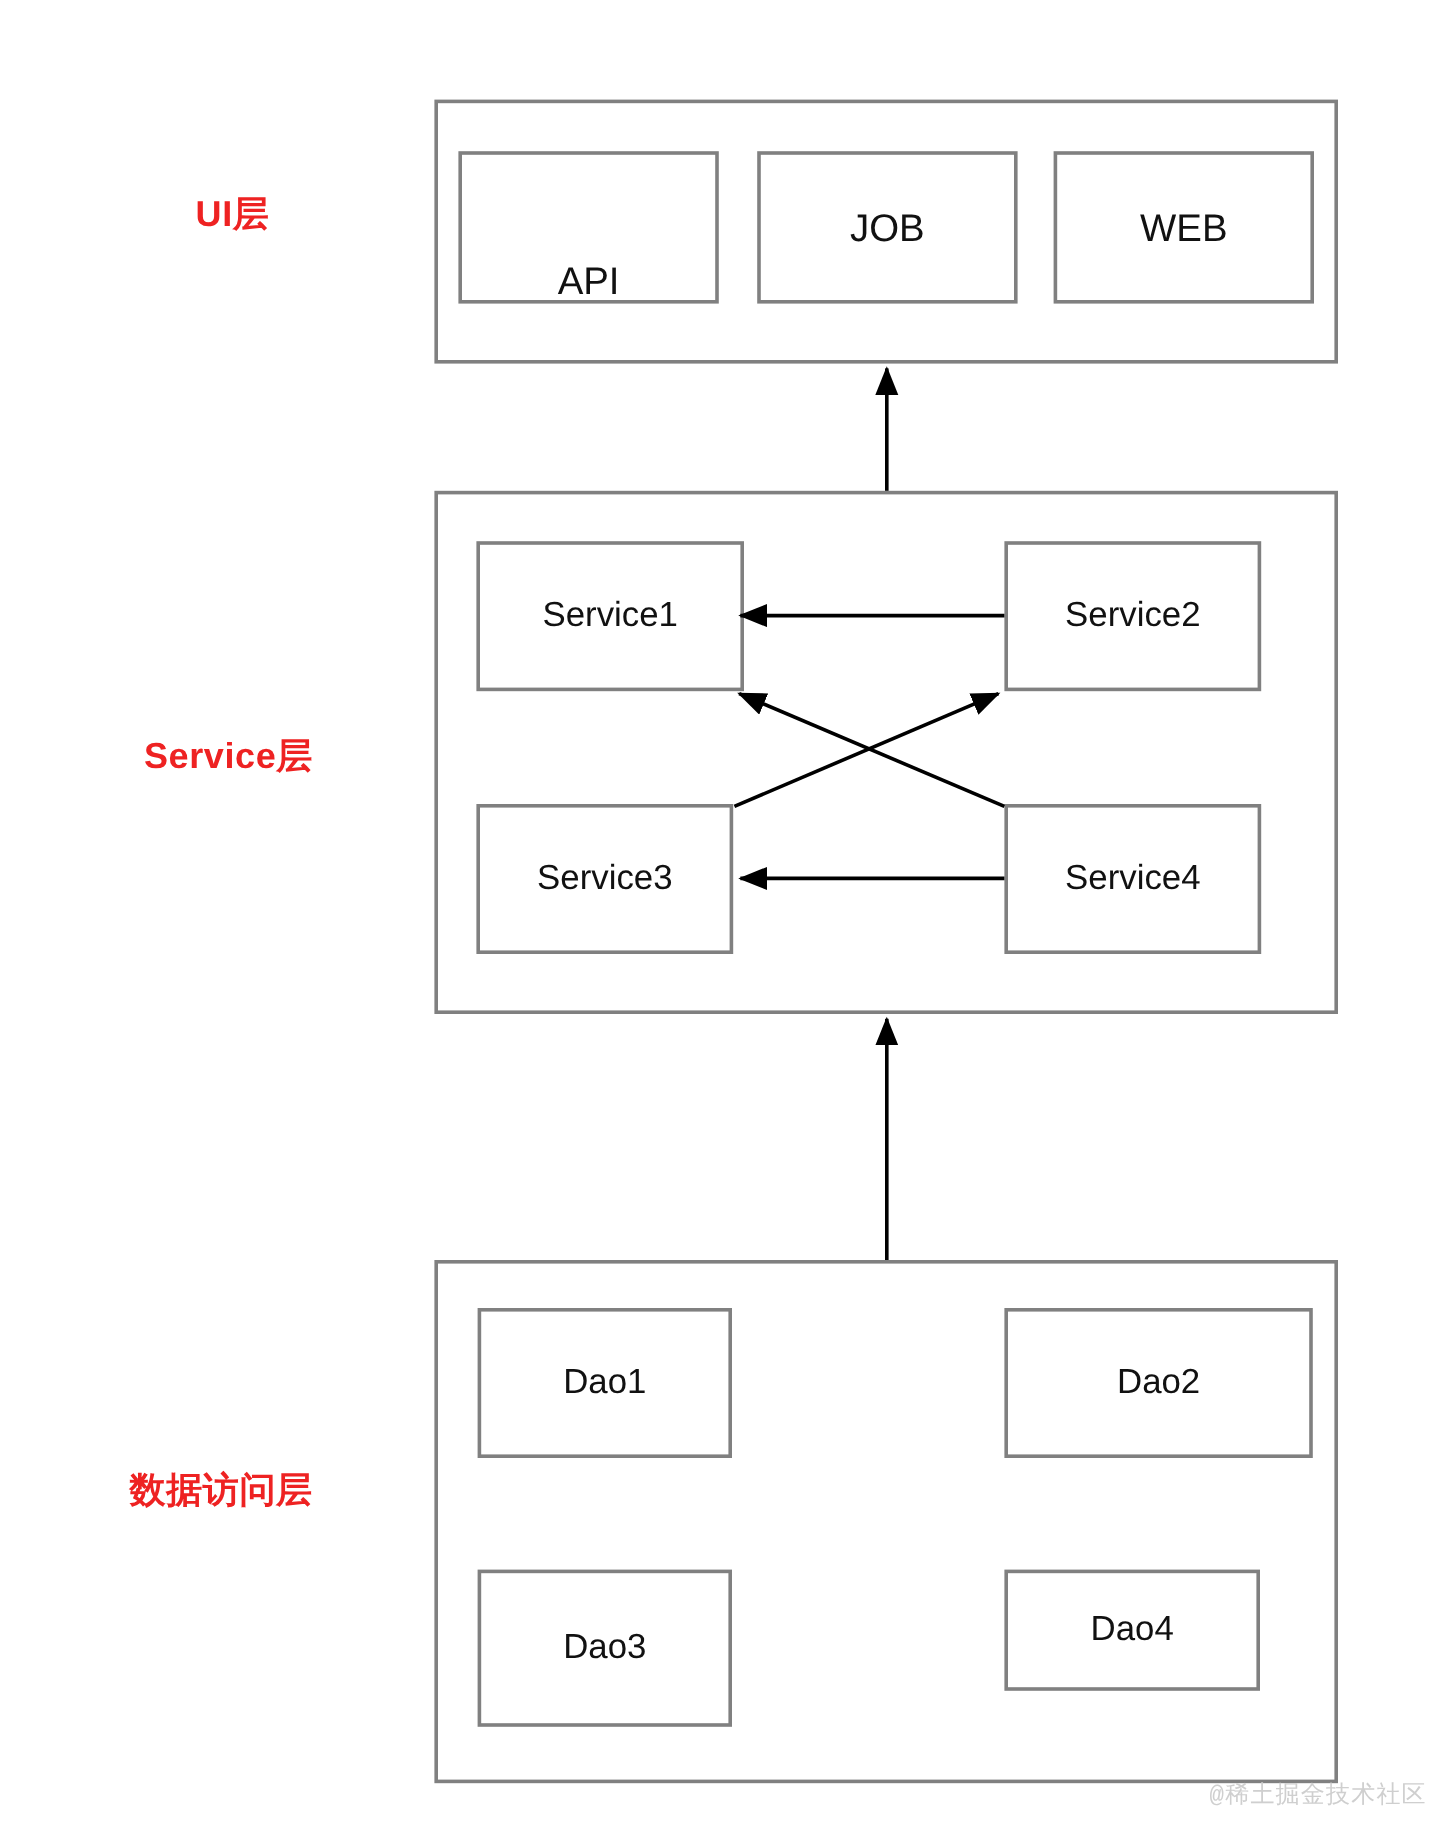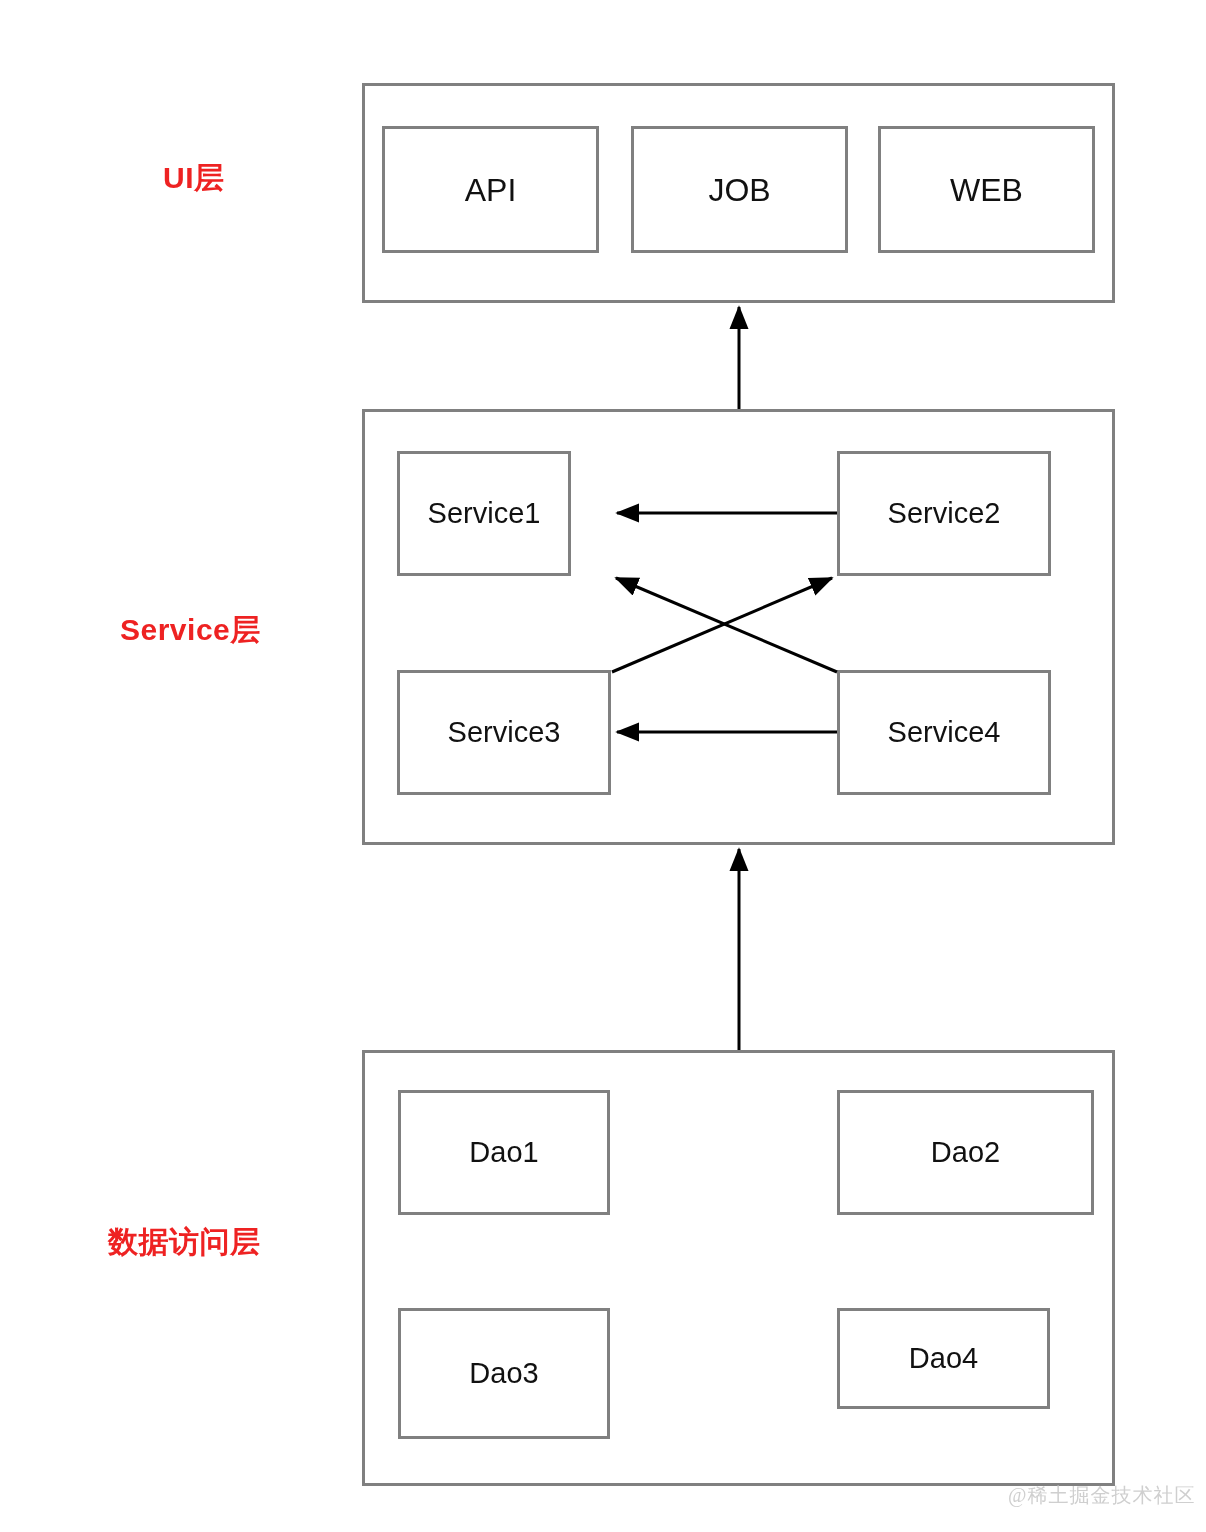--- a/index.html
+++ b/index.html
@@ -56,52 +56,52 @@
     left: 0;
     top: 0;
     width: 1206px;
     height: 1532px;
     pointer-events: none;
   }
   .watermark {
     position: absolute;
     color: #cfcfcf;
     font-size: 20px;
-    font-family: Liberation Serif, serif;
+    font-family: Liberation Mono, monospace;
     white-space: nowrap;
     letter-spacing: 1px;
     text-align: center;
   }
 </style>
 </head>
 <body>
 
 <div id="canvas">
 
   <div class="layer-label" style="left:163px; top:158px;">UI层</div>
 
   <div class="layer-label" style="left:120px; top:610px;">Service层</div>
 
   <div class="layer-label" style="left:108px; top:1222px;">数据访问层</div>
 
   <div class="layer-box" style="left:362px; top:83px; width:753px; height:220px;">
   </div>
-  <div class="node-box" style="left:382px; top:126px; width:217px; height:127px;">
+  <div class="node-box" style="left:382px; top:126px; width:217px; height:127px;align-items:flex-end;">
     <span class="node-label big">API</span>
   </div>
   <div class="node-box" style="left:631px; top:126px; width:217px; height:127px;">
     <span class="node-label big">JOB</span>
   </div>
   <div class="node-box" style="left:878px; top:126px; width:217px; height:127px;">
     <span class="node-label big">WEB</span>
   </div>
 
   <div class="layer-box" style="left:362px; top:409px; width:753px; height:436px;">
   </div>
-  <div class="node-box" style="left:397px; top:451px; width:174px; height:125px;">
+  <div class="node-box" style="left:397px; top:451px; width:223px; height:125px;">
     <span class="node-label">Service1</span>
   </div>
   <div class="node-box" style="left:837px; top:451px; width:214px; height:125px;">
     <span class="node-label">Service2</span>
   </div>
   <div class="node-box" style="left:397px; top:670px; width:214px; height:125px;">
     <span class="node-label">Service3</span>
   </div>
   <div class="node-box" style="left:837px; top:670px; width:214px; height:125px;">
     <span class="node-label">Service4</span>

